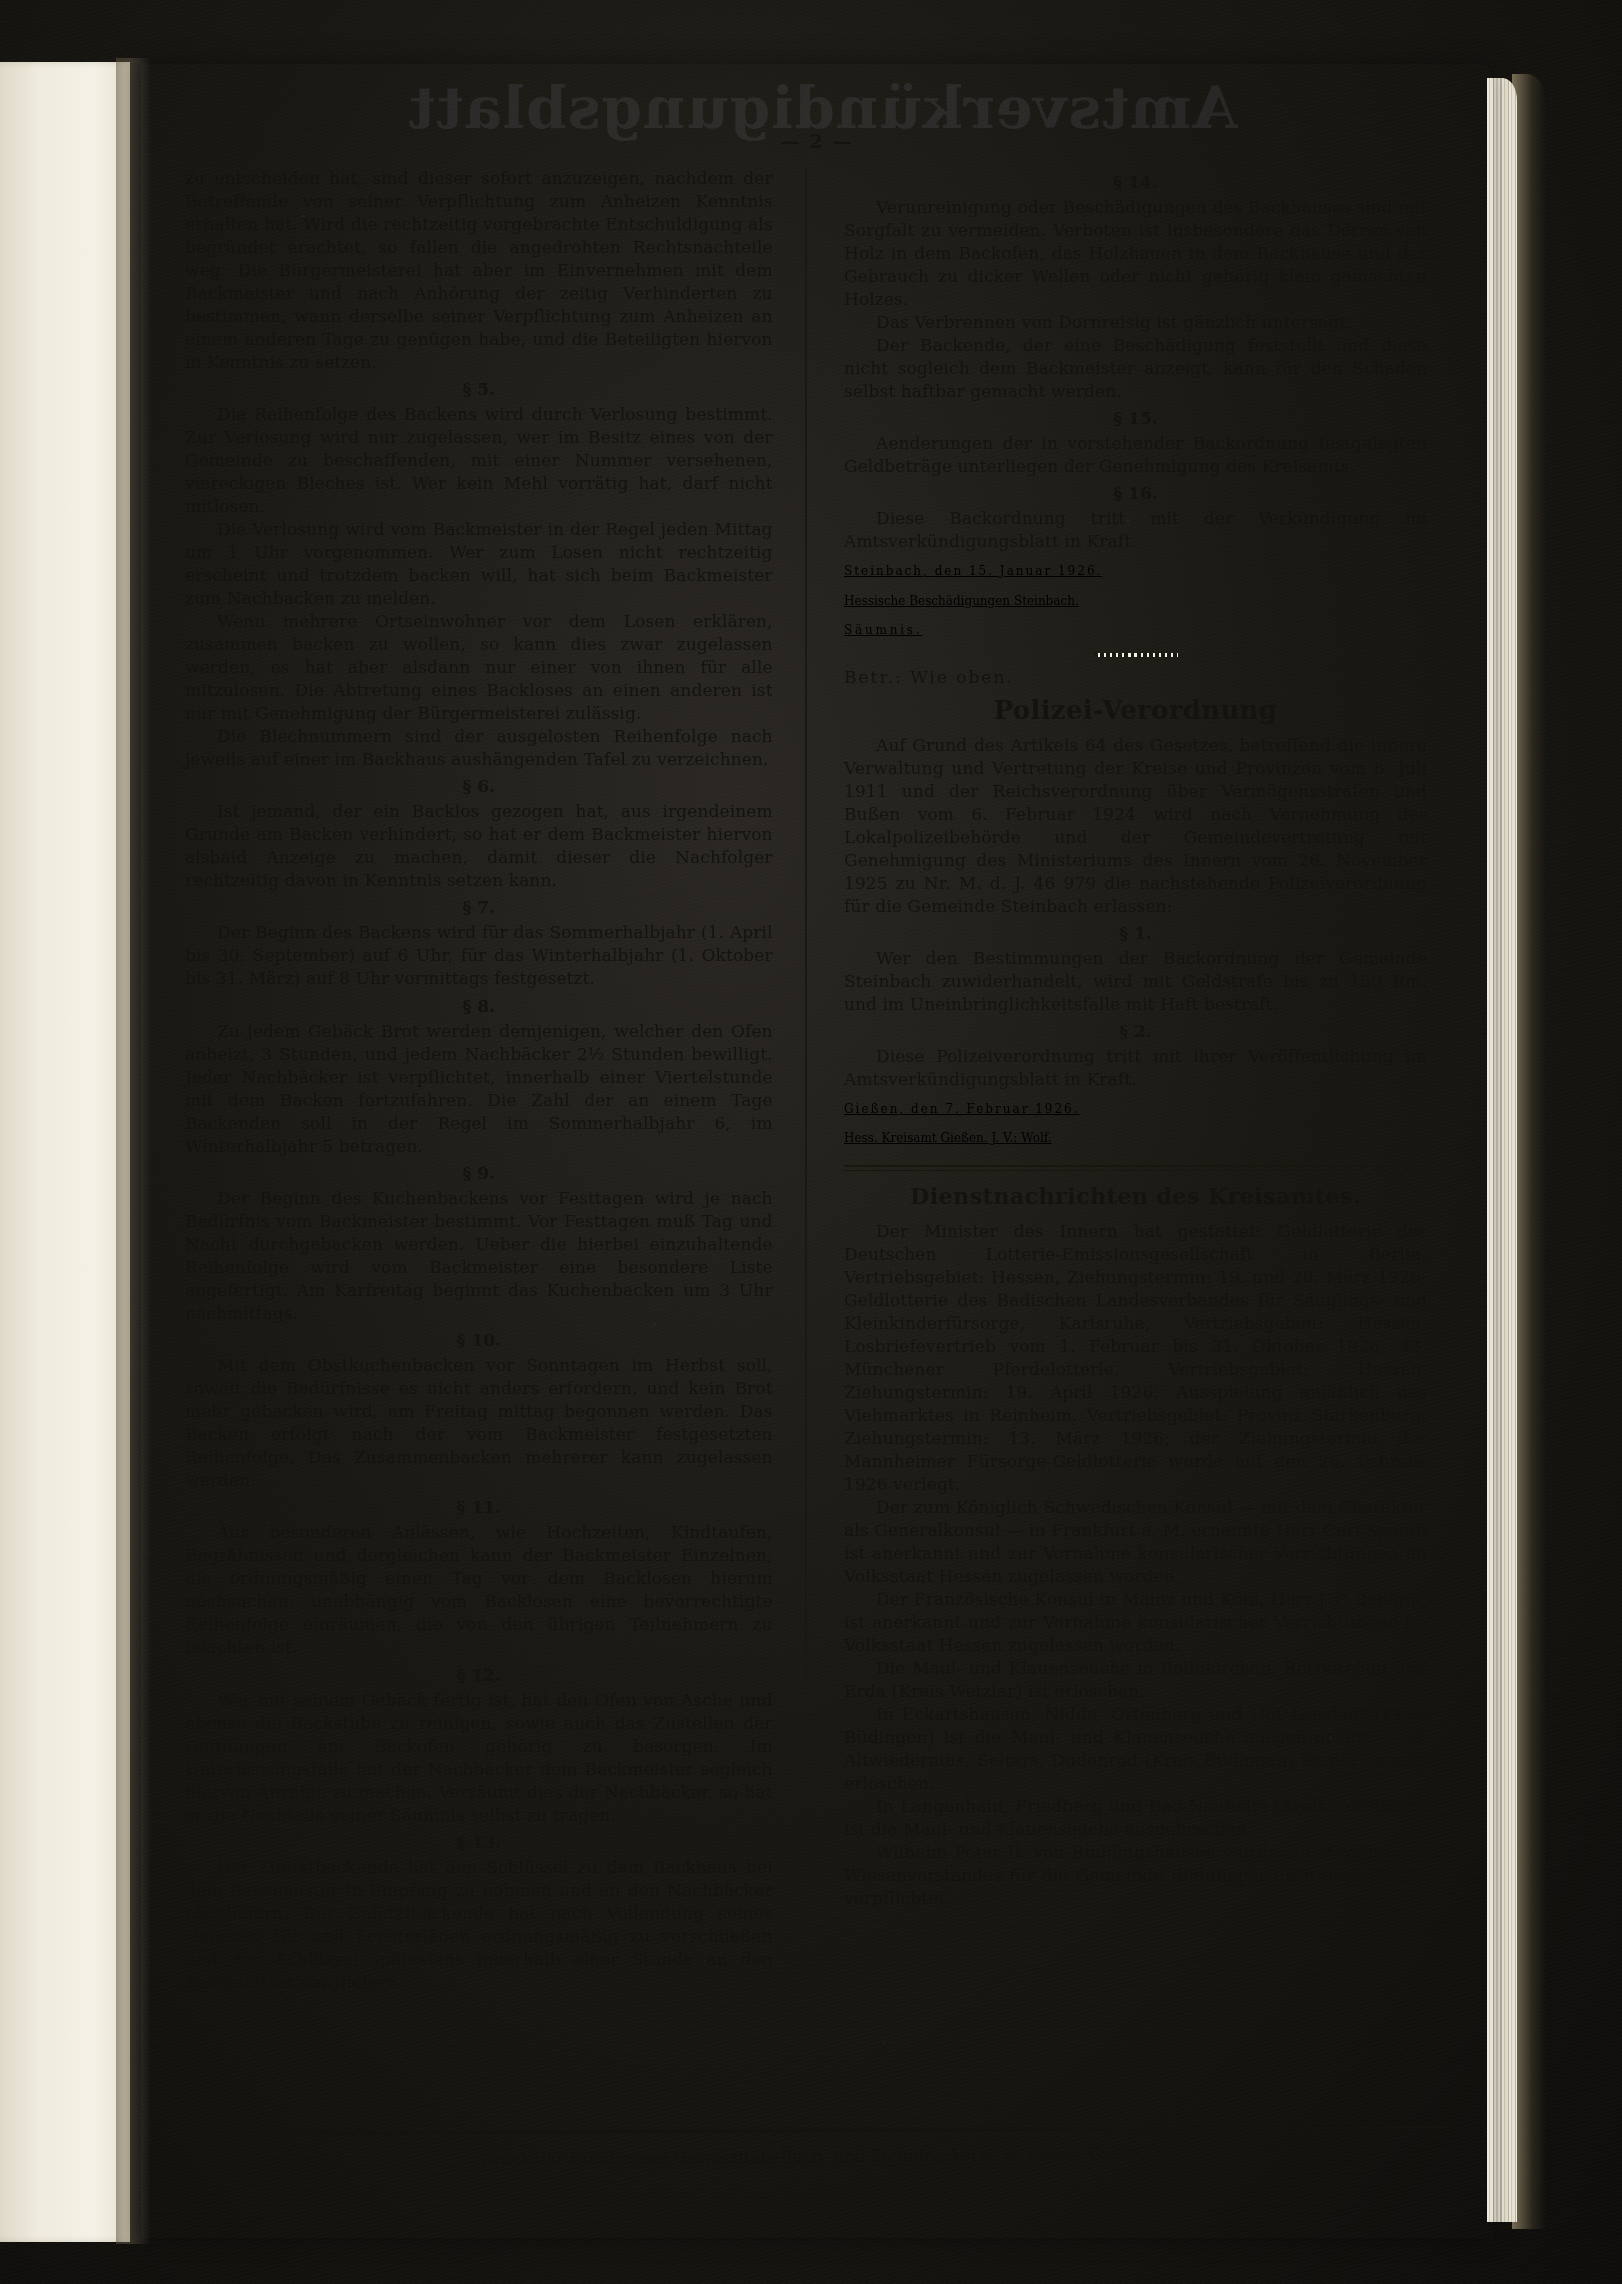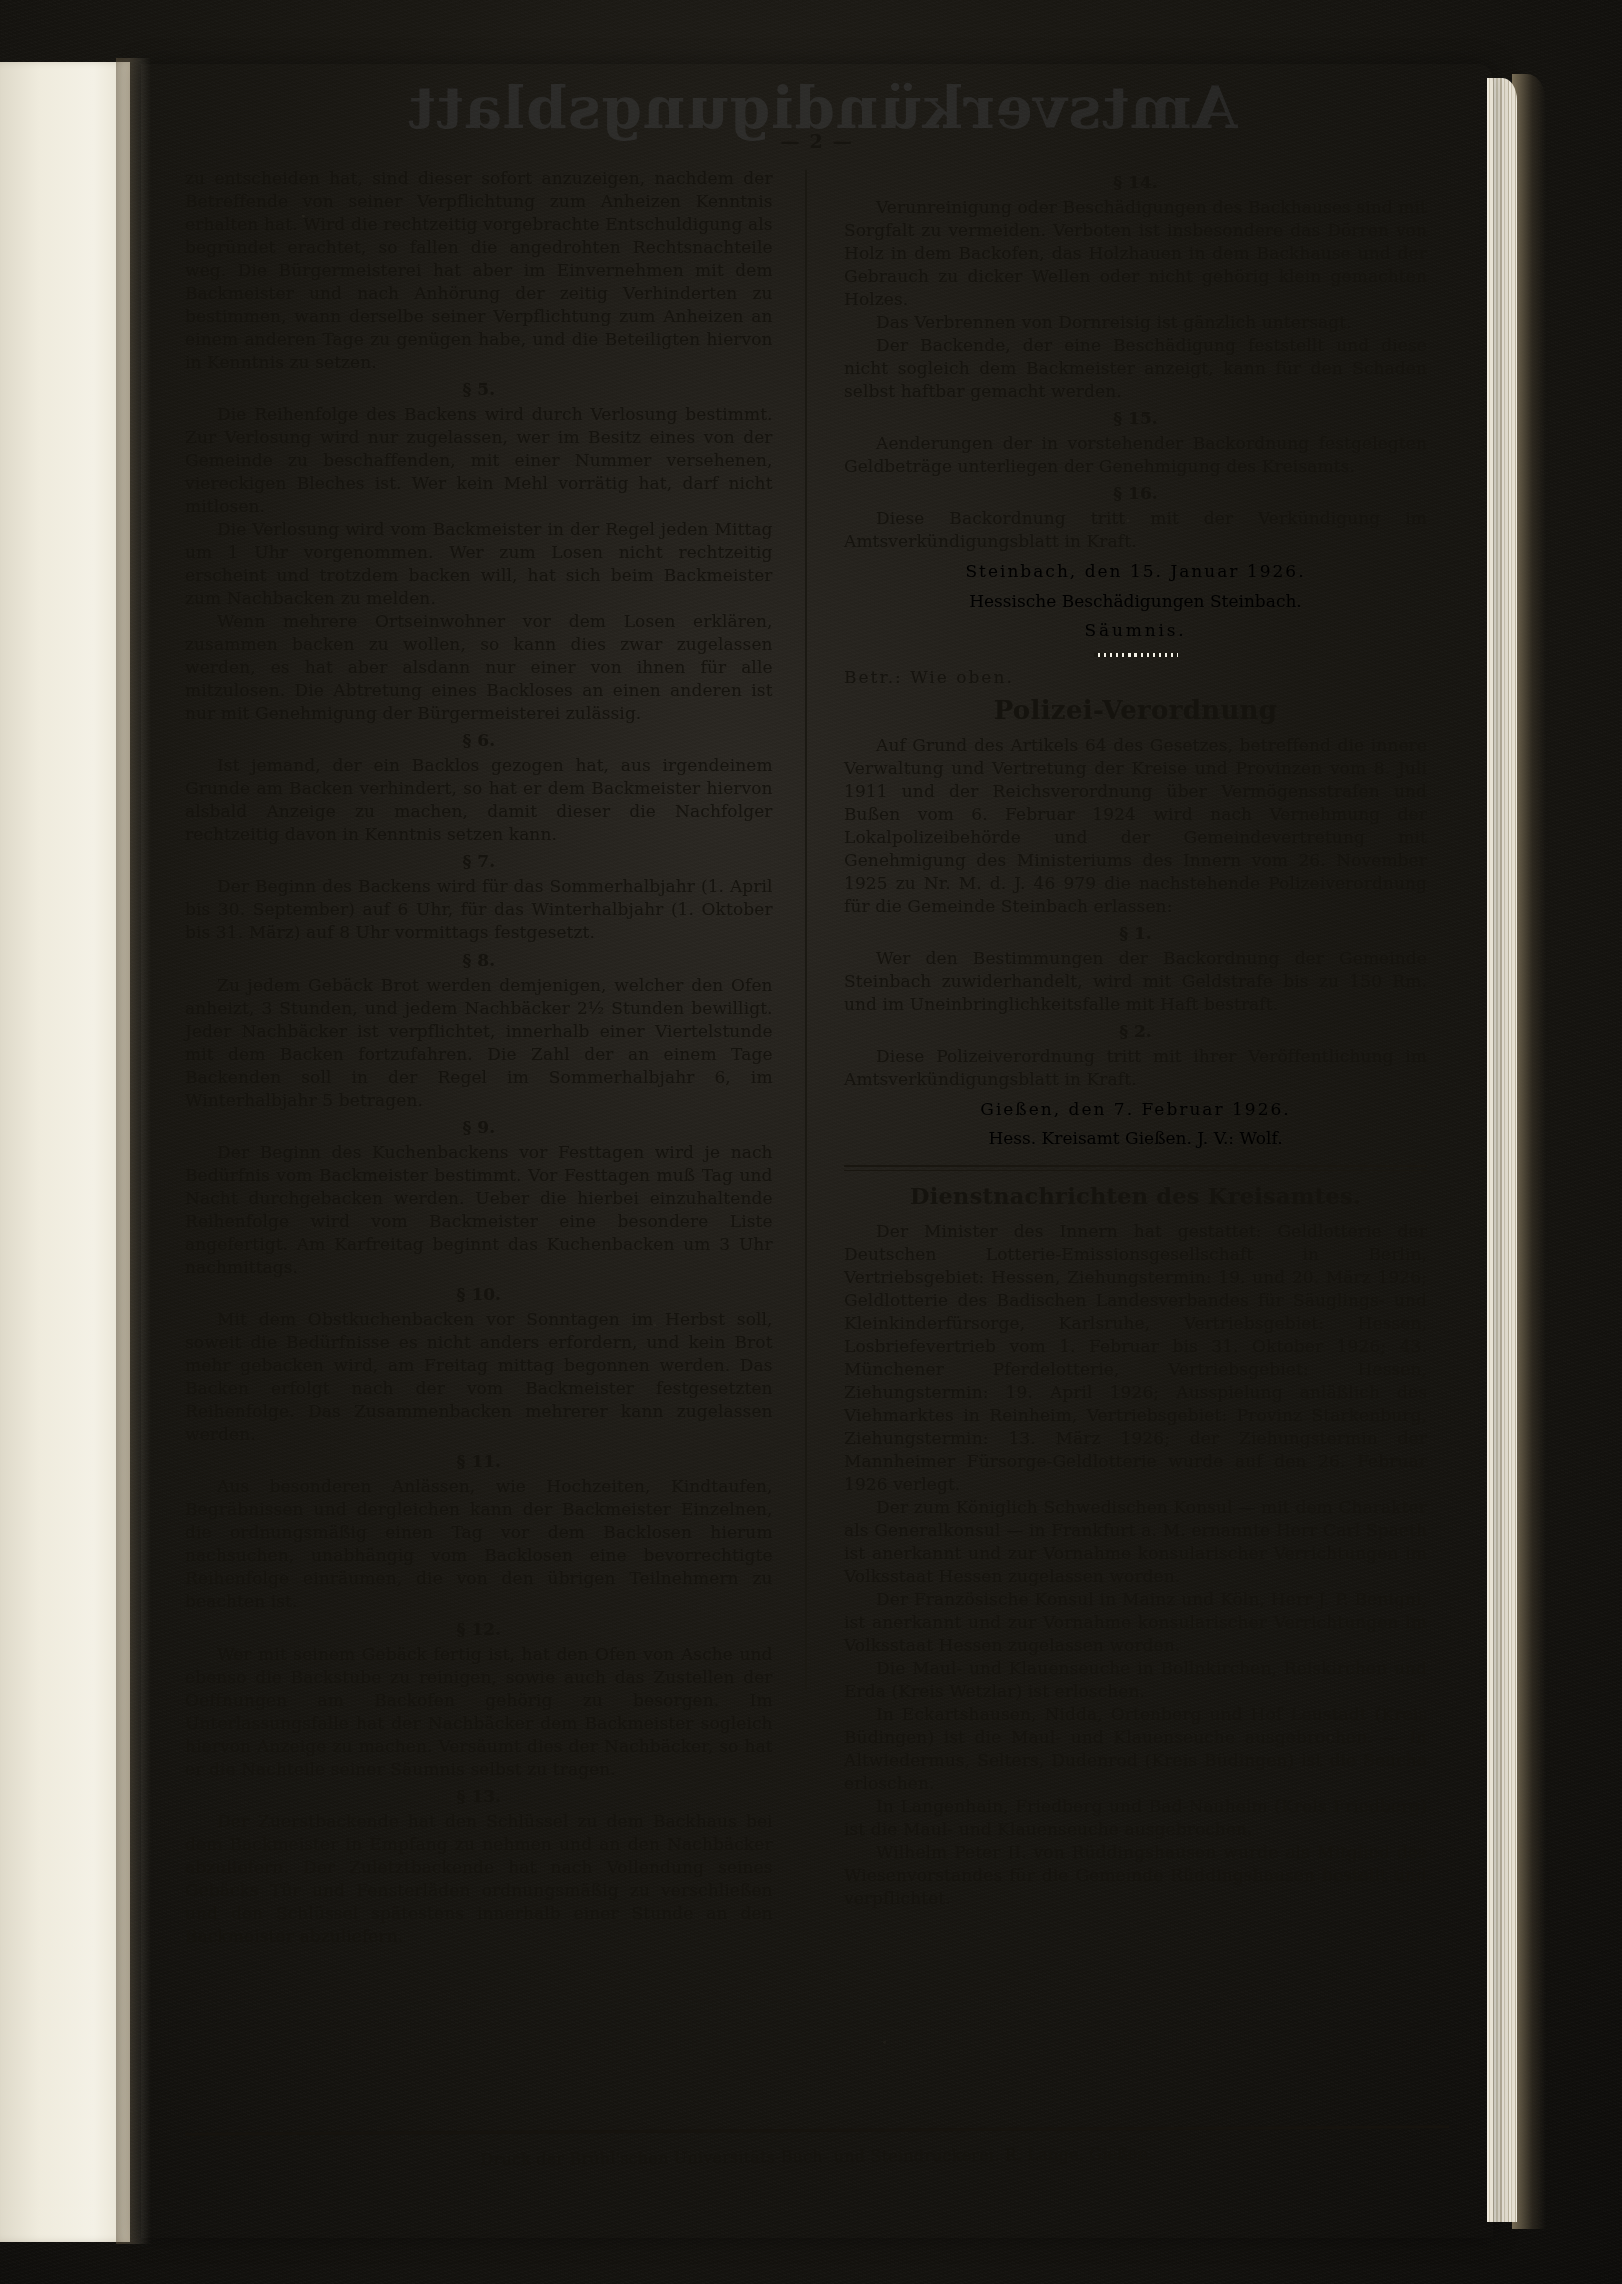--- a/index.html
+++ b/index.html
@@ -186,24 +186,24 @@
 
   .sec {
     text-align: center;
     font-size: 17px;
     line-height: 26px;
     font-weight: 600;
     margin: 2.2px 0 1.1px 0;
   }
 
   .centered {
-    text-align: center;
-    font-size: 17px;
+    font-size: 12px;
     line-height: 24px;
     margin: 5.6px 0 0 0;
+    text-decoration: underline;
   }
   .spaced  { letter-spacing: 2.8px; }
   .spaced2 { letter-spacing: 2px; }
 
   .betr {
     font-size: 17px;
     line-height: 23.5px;
     margin: 9px 0 2.2px 0;
   }
 
@@ -280,20 +280,21 @@
       <div class="columns">
 
         <div class="col col-left">
 
           <p class="para">zu entscheiden hat, sind dieser sofort anzuzeigen, nachdem der Betreffende von seiner Verpflichtung zum Anheizen Kenntnis erhalten hat. Wird die rechtzeitig vorgebrachte Entschuldigung als begründet erachtet, so fallen die angedrohten Rechtsnachteile weg. Die Bürgermeisterei hat aber im Einvernehmen mit dem Backmeister und nach Anhörung der zeitig Verhinderten zu bestimmen, wann derselbe seiner Verpflichtung zum Anheizen an einem anderen Tage zu genügen habe, und die Beteiligten hiervon in Kenntnis zu setzen.</p>
 
           <div class="sec">§ 5.</div>
           <p class="para indent">Die Reihenfolge des Backens wird durch Verlosung bestimmt. Zur Verlosung wird nur zugelassen, wer im Besitz eines von der Gemeinde zu beschaffenden, mit einer Nummer versehenen, viereckigen Bleches ist. Wer kein Mehl vorrätig hat, darf nicht mitlosen.</p>
           <p class="para indent">Die Verlosung wird vom Backmeister in der Regel jeden Mittag um 1 Uhr vorgenommen. Wer zum Losen nicht rechtzeitig erscheint und trotzdem backen will, hat sich beim Backmeister zum Nachbacken zu melden.</p>
           <p class="para indent">Wenn mehrere Ortseinwohner vor dem Losen erklären, zusammen backen zu wollen, so kann dies zwar zugelassen werden, es hat aber alsdann nur einer von ihnen für alle mitzulosen. Die Abtretung eines Backloses an einen anderen ist nur mit Genehmigung der Bürgermeisterei zulässig.</p>
+          <p class="para indent">Die Blechnummern sind der ausgelosten Reihenfolge nach jeweils auf einer im Backhaus aushängenden Tafel zu verzeichnen.</p>
 
           <div class="sec">§ 6.</div>
           <p class="para indent">Ist jemand, der ein Backlos gezogen hat, aus irgendeinem Grunde am Backen verhindert, so hat er dem Backmeister hiervon alsbald Anzeige zu machen, damit dieser die Nachfolger rechtzeitig davon in Kenntnis setzen kann.</p>
 
           <div class="sec">§ 7.</div>
           <p class="para indent">Der Beginn des Backens wird für das Sommerhalbjahr (1. April bis 30. September) auf 6 Uhr, für das Winterhalbjahr (1. Oktober bis 31. März) auf 8 Uhr vormittags festgesetzt.</p>
 
           <div class="sec">§ 8.</div>
           <p class="para indent">Zu jedem Gebäck Brot werden demjenigen, welcher den Ofen anheizt, 3 Stunden, und jedem Nachbäcker 2½ Stunden bewilligt. Jeder Nachbäcker ist verpflichtet, innerhalb einer Viertelstunde mit dem Backen fortzufahren. Die Zahl der an einem Tage Backenden soll in der Regel im Sommerhalbjahr 6, im Winterhalbjahr 5 betragen.</p>
 

